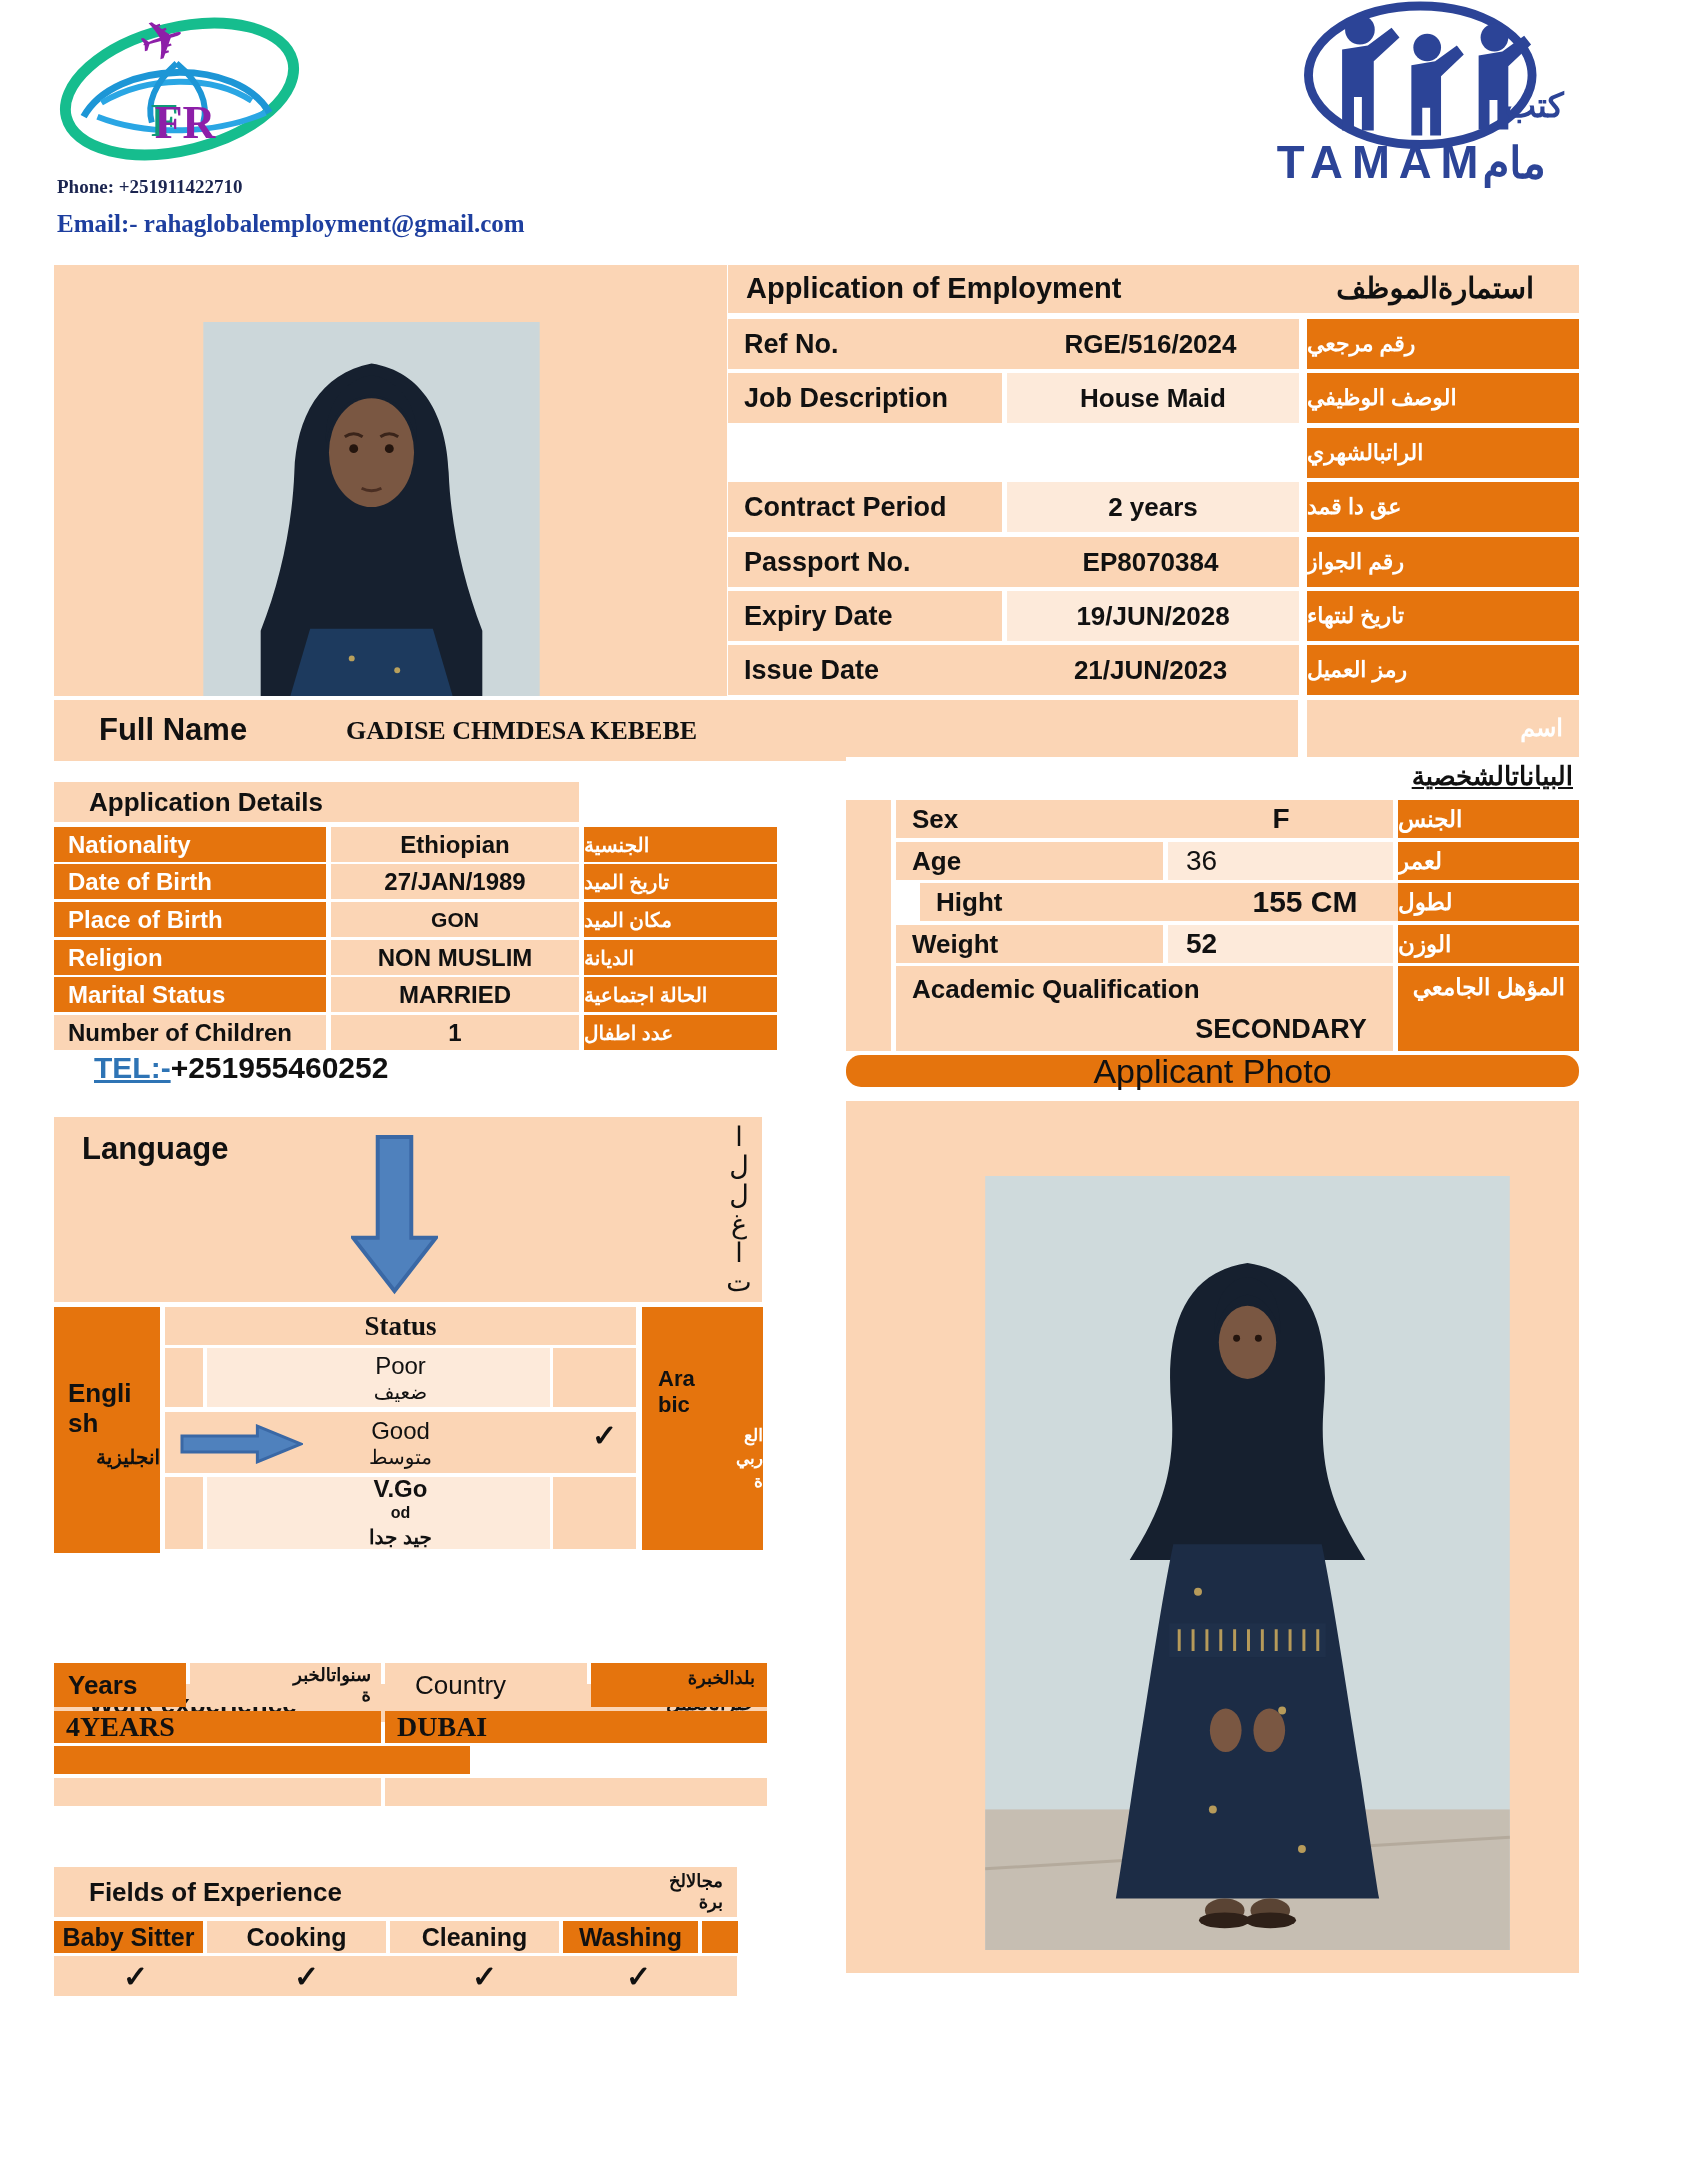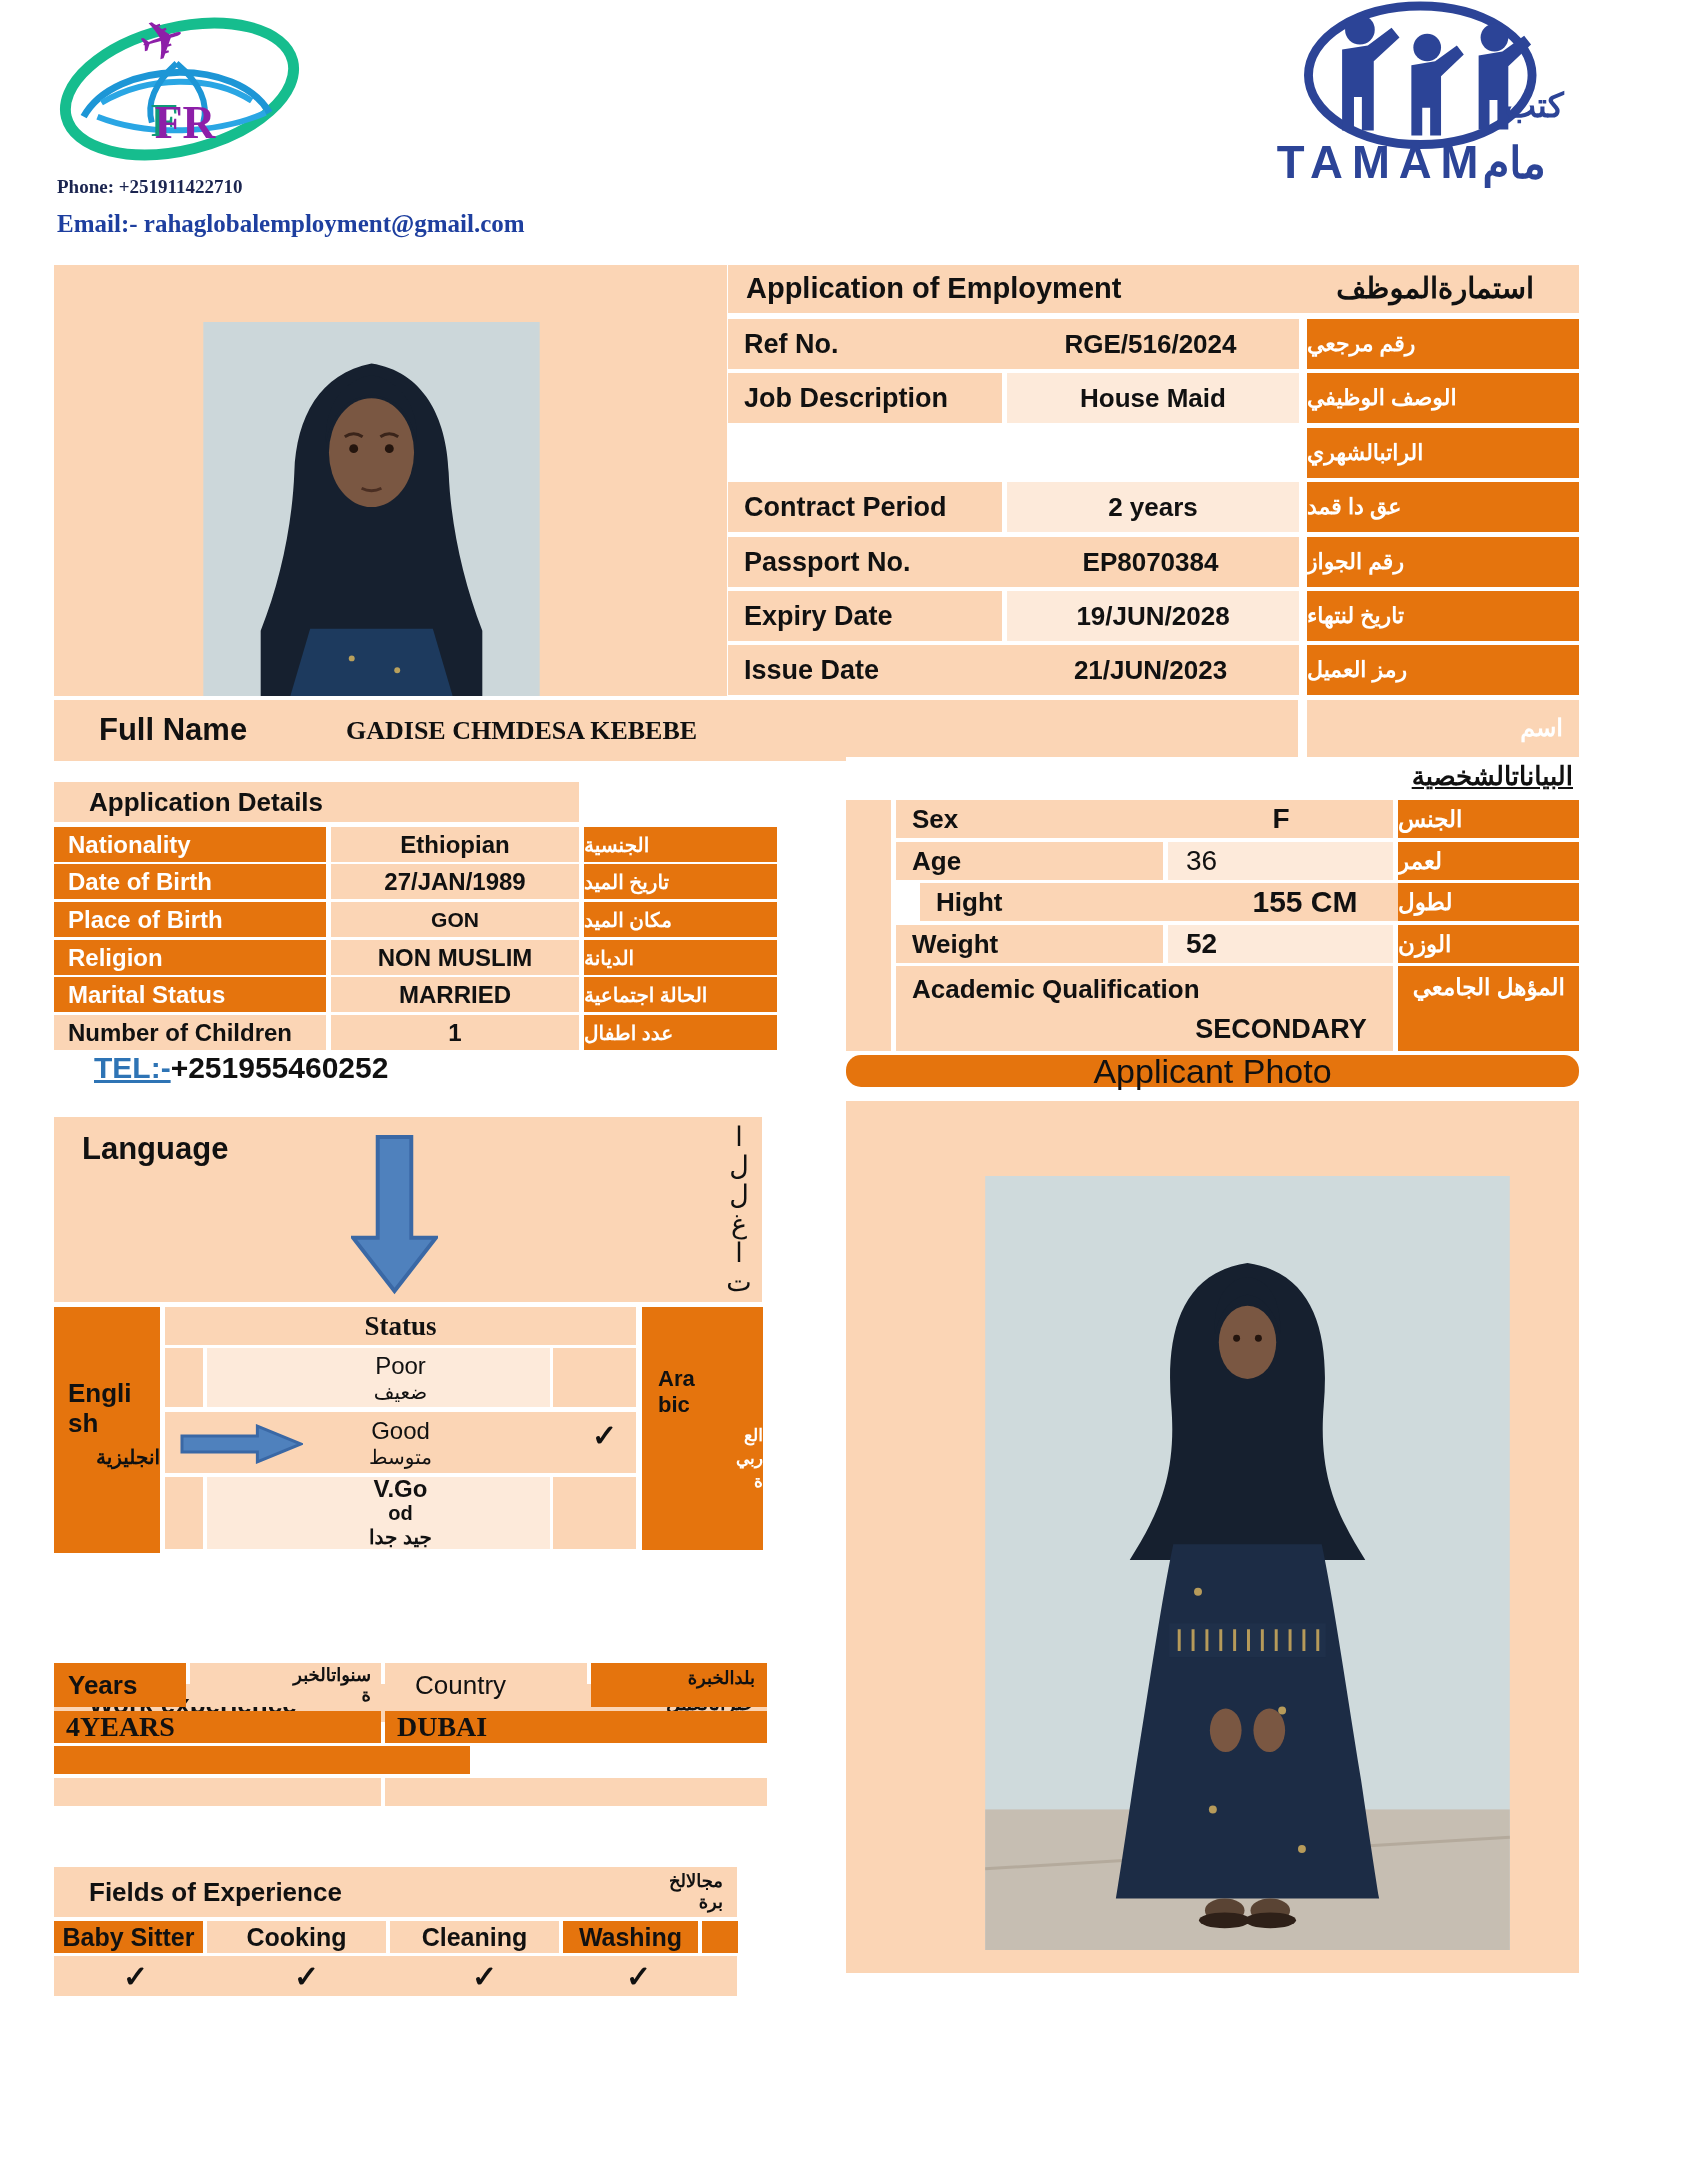--- a/index.html
+++ b/index.html
@@ -250,21 +250,21 @@
   <svg class="abs" style="left:180px;top:1424px;" width="123" height="40" viewBox="0 0 124 40">
     <path d="M2,12 L78,12 L78,2 L122,20 L78,38 L78,28 L2,28 Z" fill="#4f81bd" stroke="#3a68a5" stroke-width="3"></path>
   </svg>
   <span class="abs chk" style="left:592px;top:1418px;">✓</span>
 
   <div class="abs peach" style="left:165px;top:1477px;width:38px;height:72px;"></div>
   <div class="abs lightc" style="left:207px;top:1477px;width:343px;height:72px;"></div>
   <div class="abs peach" style="left:553px;top:1477px;width:83px;height:72px;"></div>
   <div class="abs ctr" style="left:165px;top:1477px;width:471px;height:72px;flex-direction:column;line-height:24px;">
     <div class="b" style="font-size:24px;">V.Go</div>
-    <div class="b" style="font-size:20px;">od</div>
+    <div class="b" style="font-size:16px;">od</div>
     <div class="b rtl" style="font-size:20px;">جيد جدا</div>
   </div>
 
   <div class="abs peach" style="left:54px;top:1684px;width:713px;height:38px;text-align:right;">
     <span class="abs b" style="left:35px;top:5px;font-size:26px;">Work experience</span>
     <span class="abs b rtl" style="right:12px;top:7px;font-size:20px;">خبراتالعمل</span>
   </div>
   <div class="abs orange cellflex" style="left:54px;top:1663px;width:132px;height:44px;padding-left:14px;box-sizing:border-box;">
     <span class="b" style="font-size:26px;">Years</span>
   </div>

